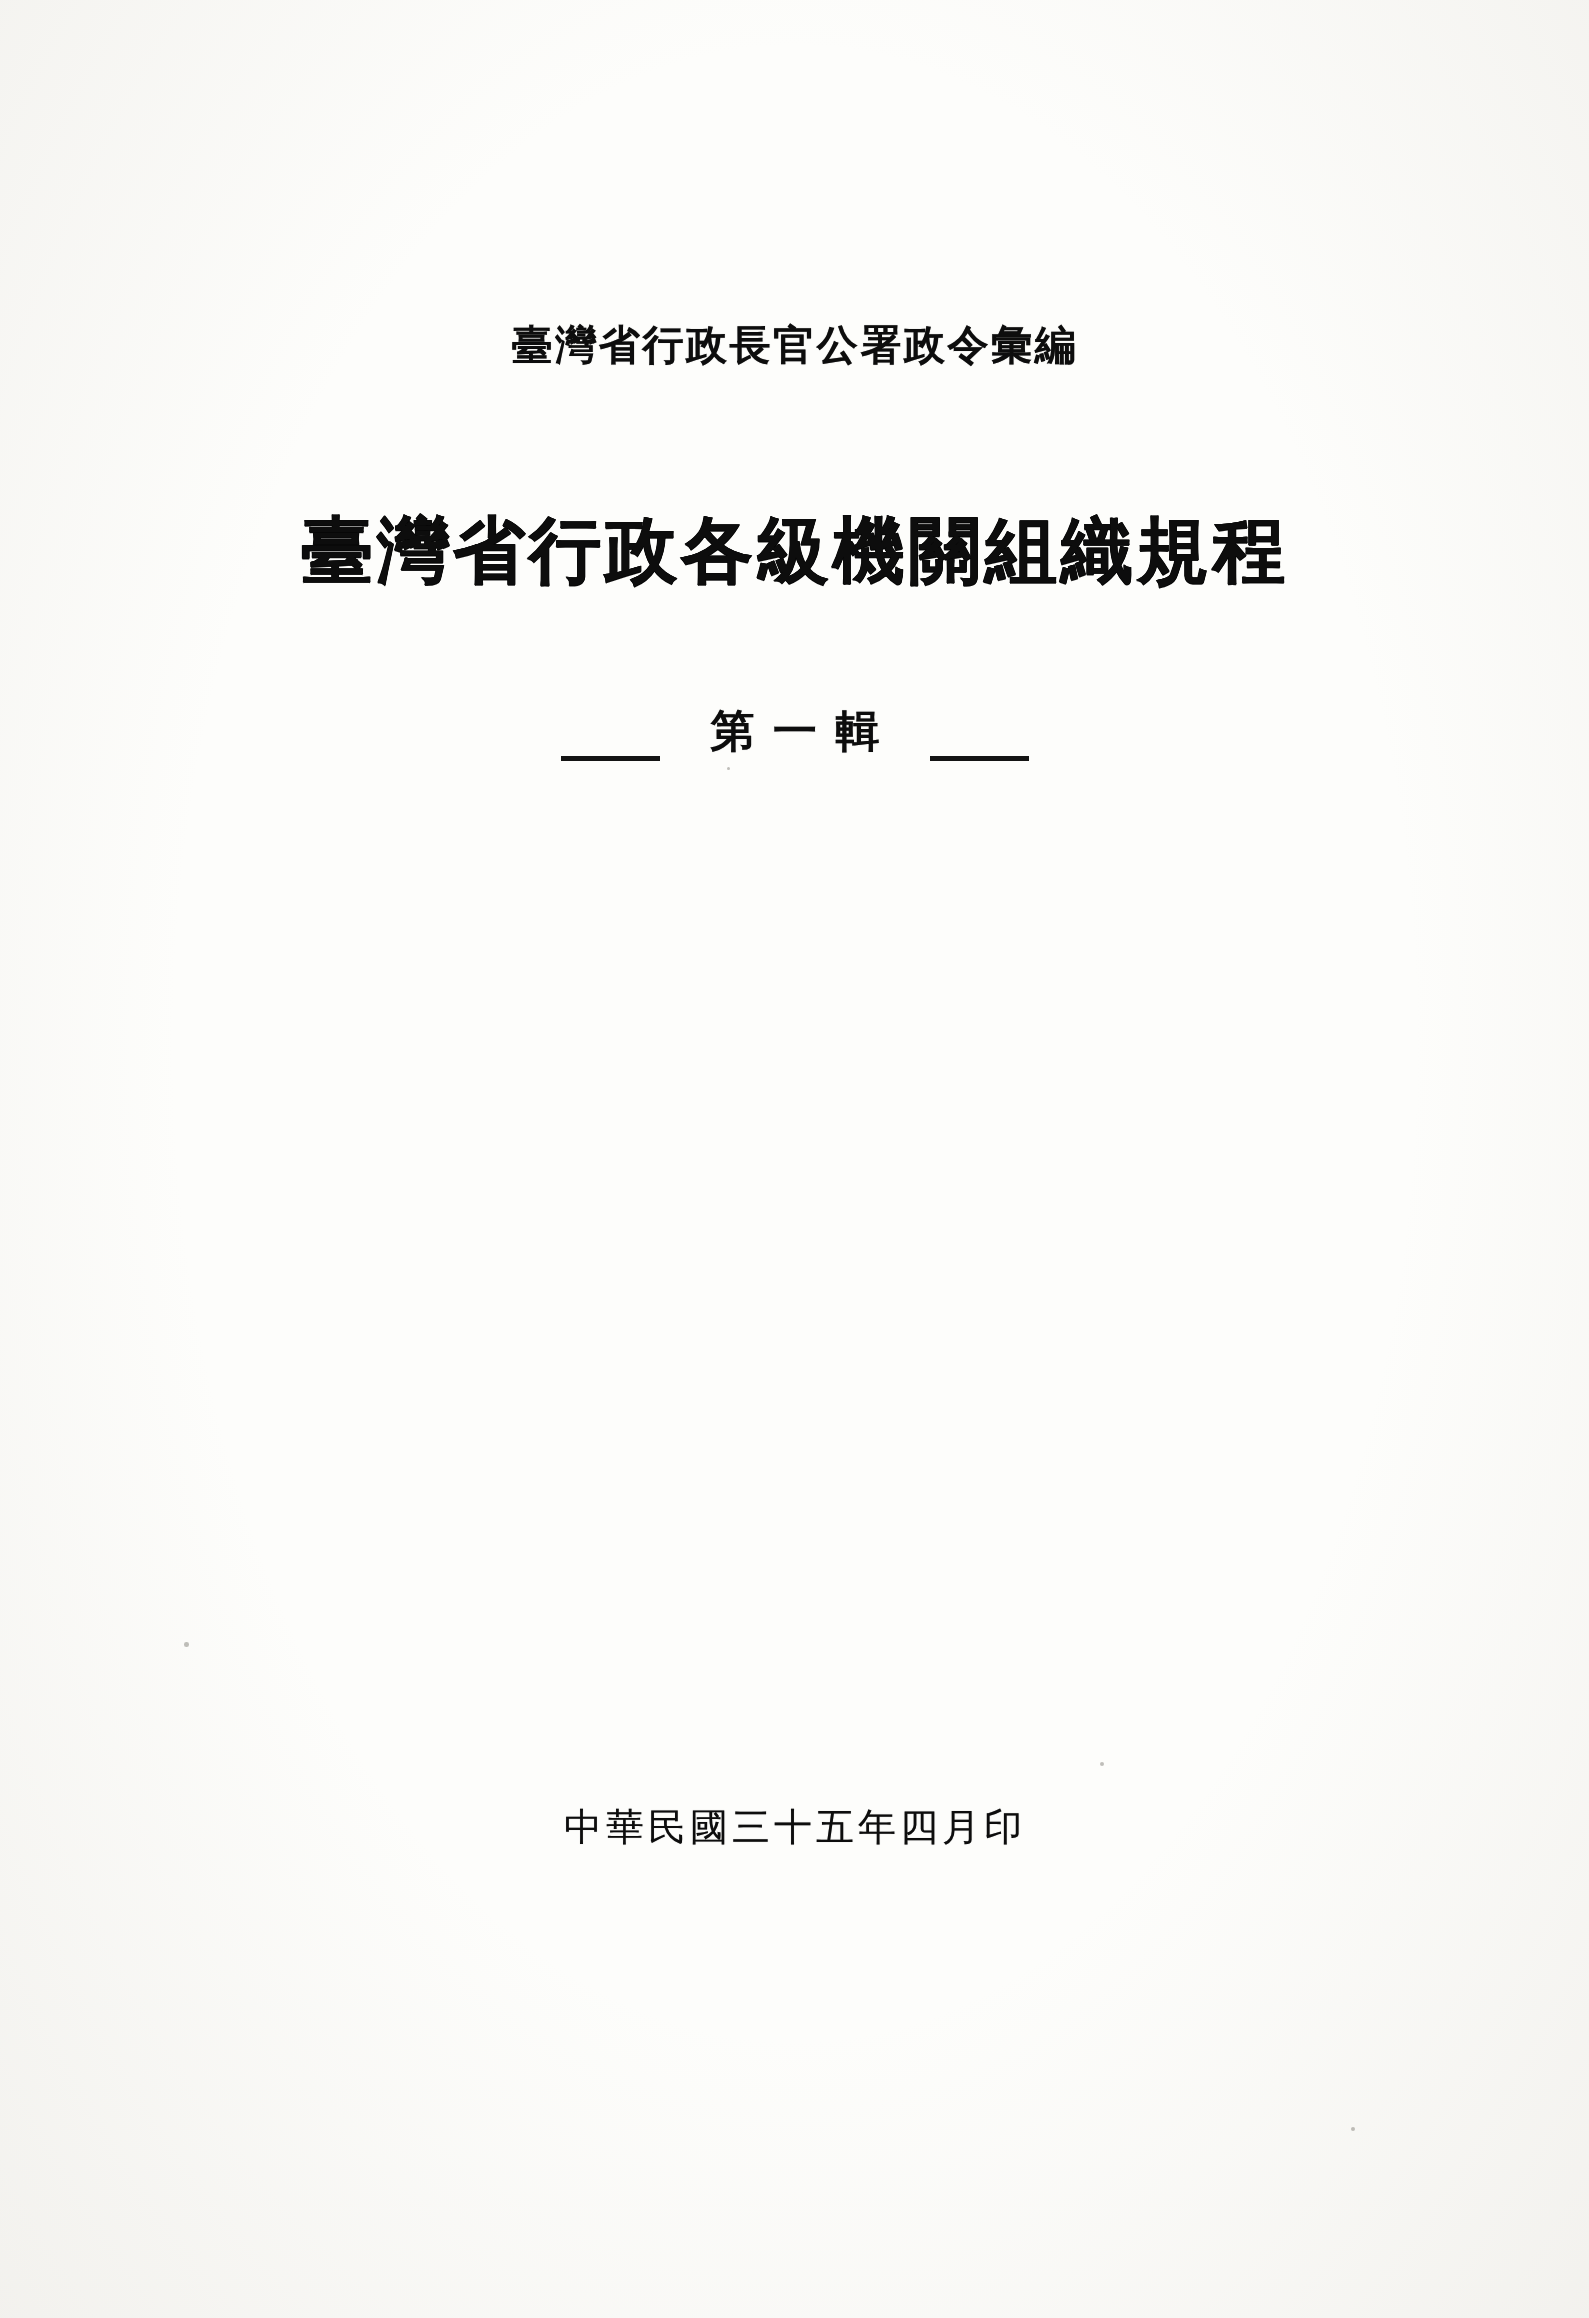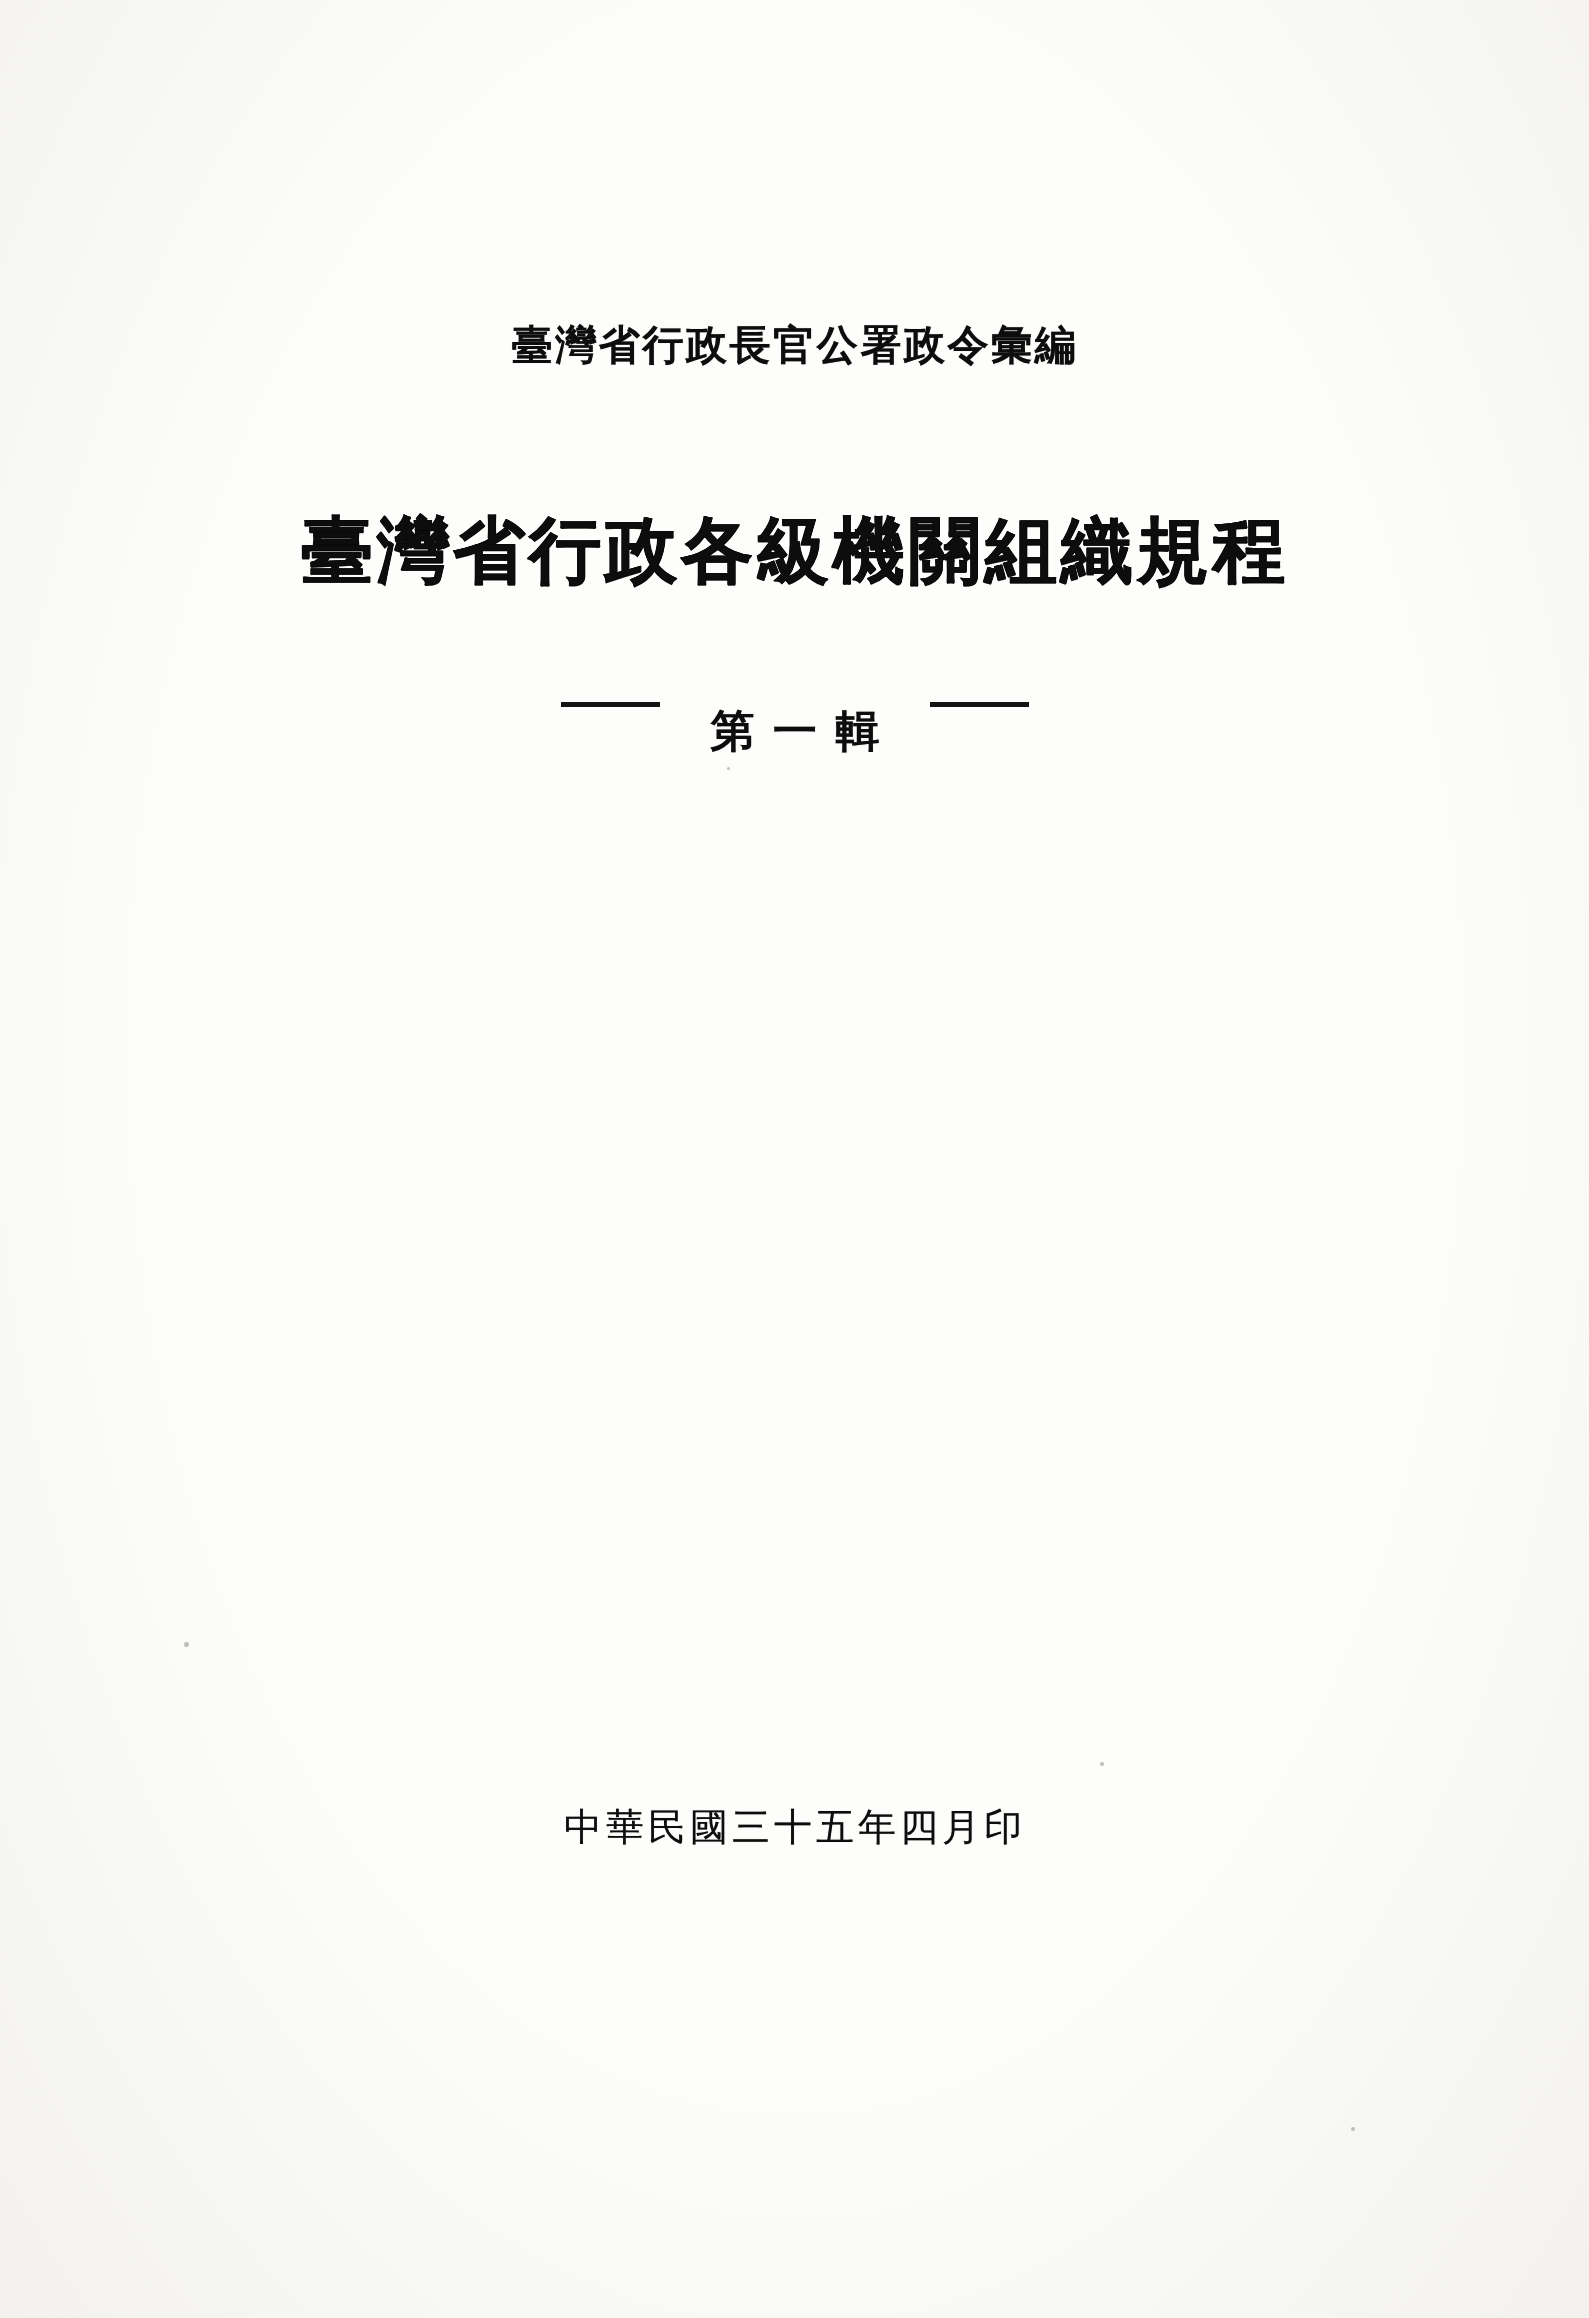--- a/index.html
+++ b/index.html
@@ -72,21 +72,21 @@
       0.5px 0 0 rgba(0,0,0,0.9),
       -0.5px 0 0 rgba(0,0,0,0.9),
       0 0.5px 0 rgba(0,0,0,0.9),
       0 -0.5px 0 rgba(0,0,0,0.9);
   }
 
   
   .volume-row {
     top: 702px;
     display: flex;
-    align-items: flex-start;
+    align-items: flex-end;
     justify-content: center;
     gap: 32px;
   }
   .volume-rule {
     display: inline-block;
     width: 99px;
     height: 4.6px;
     background: #141414;
   }
   .volume-text {

